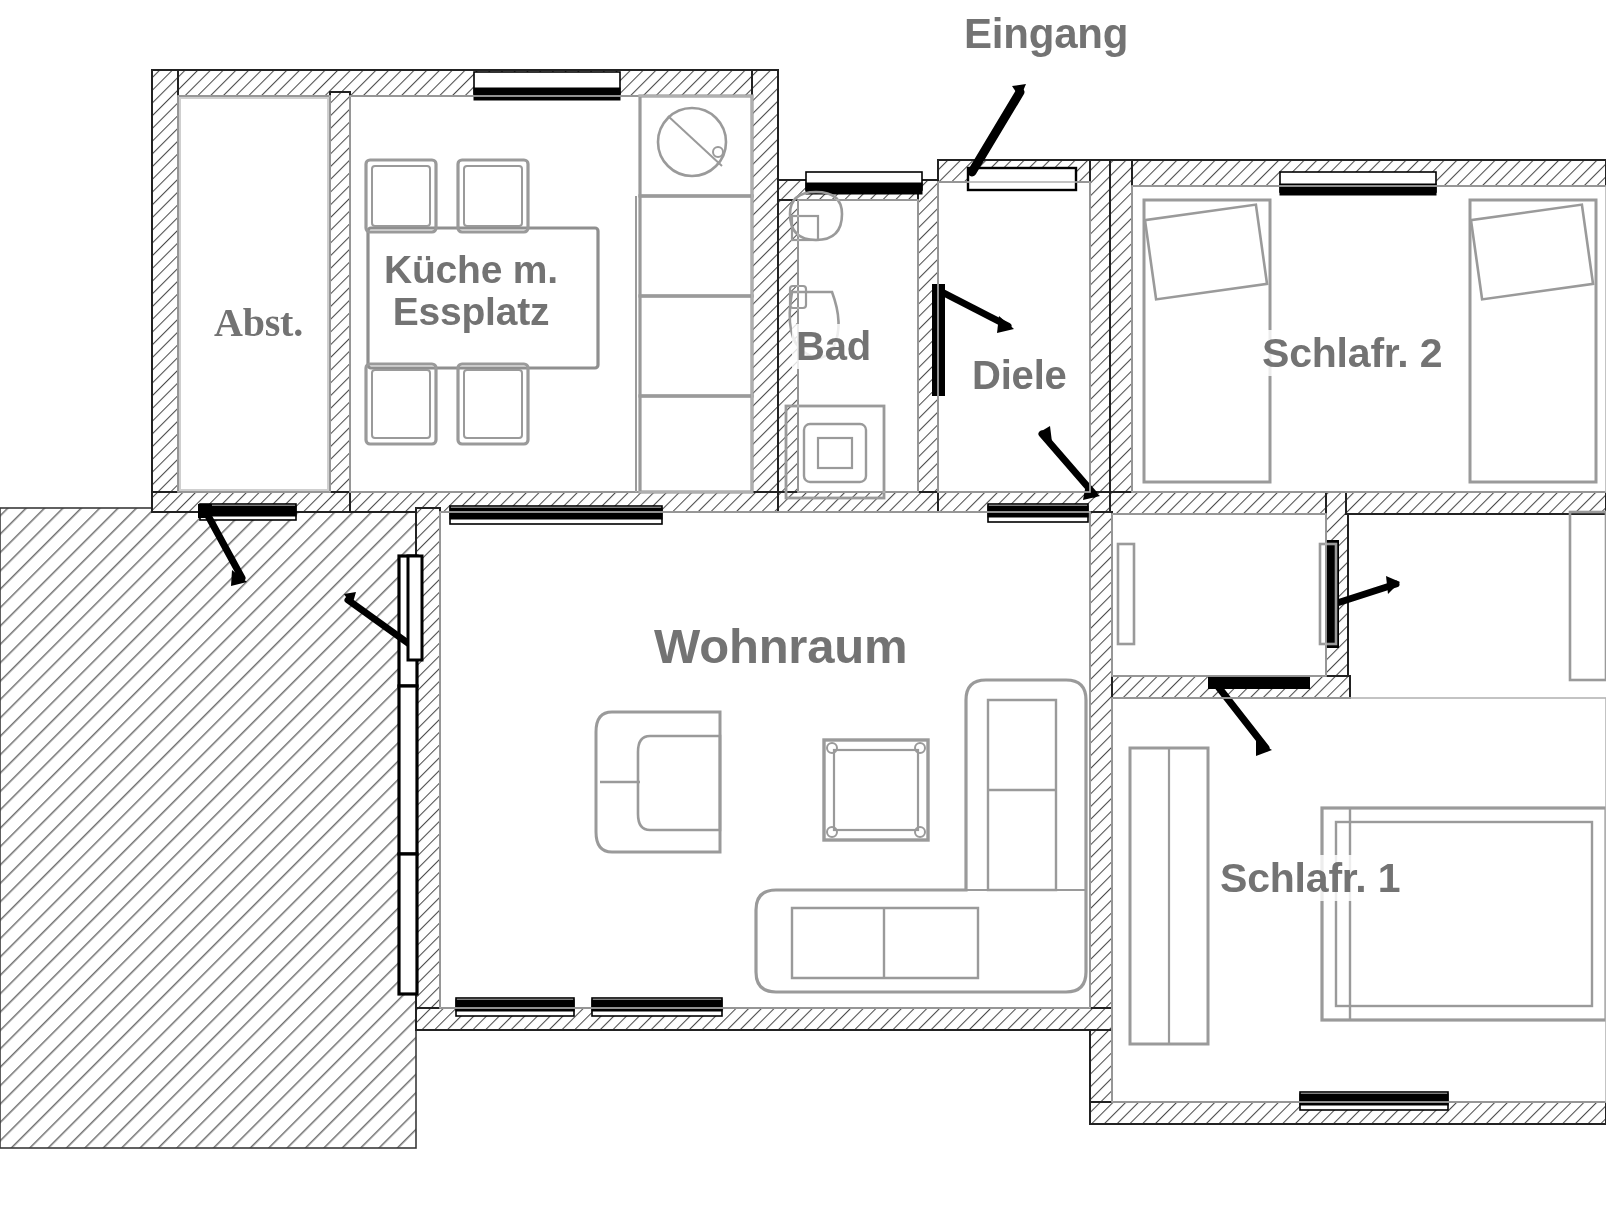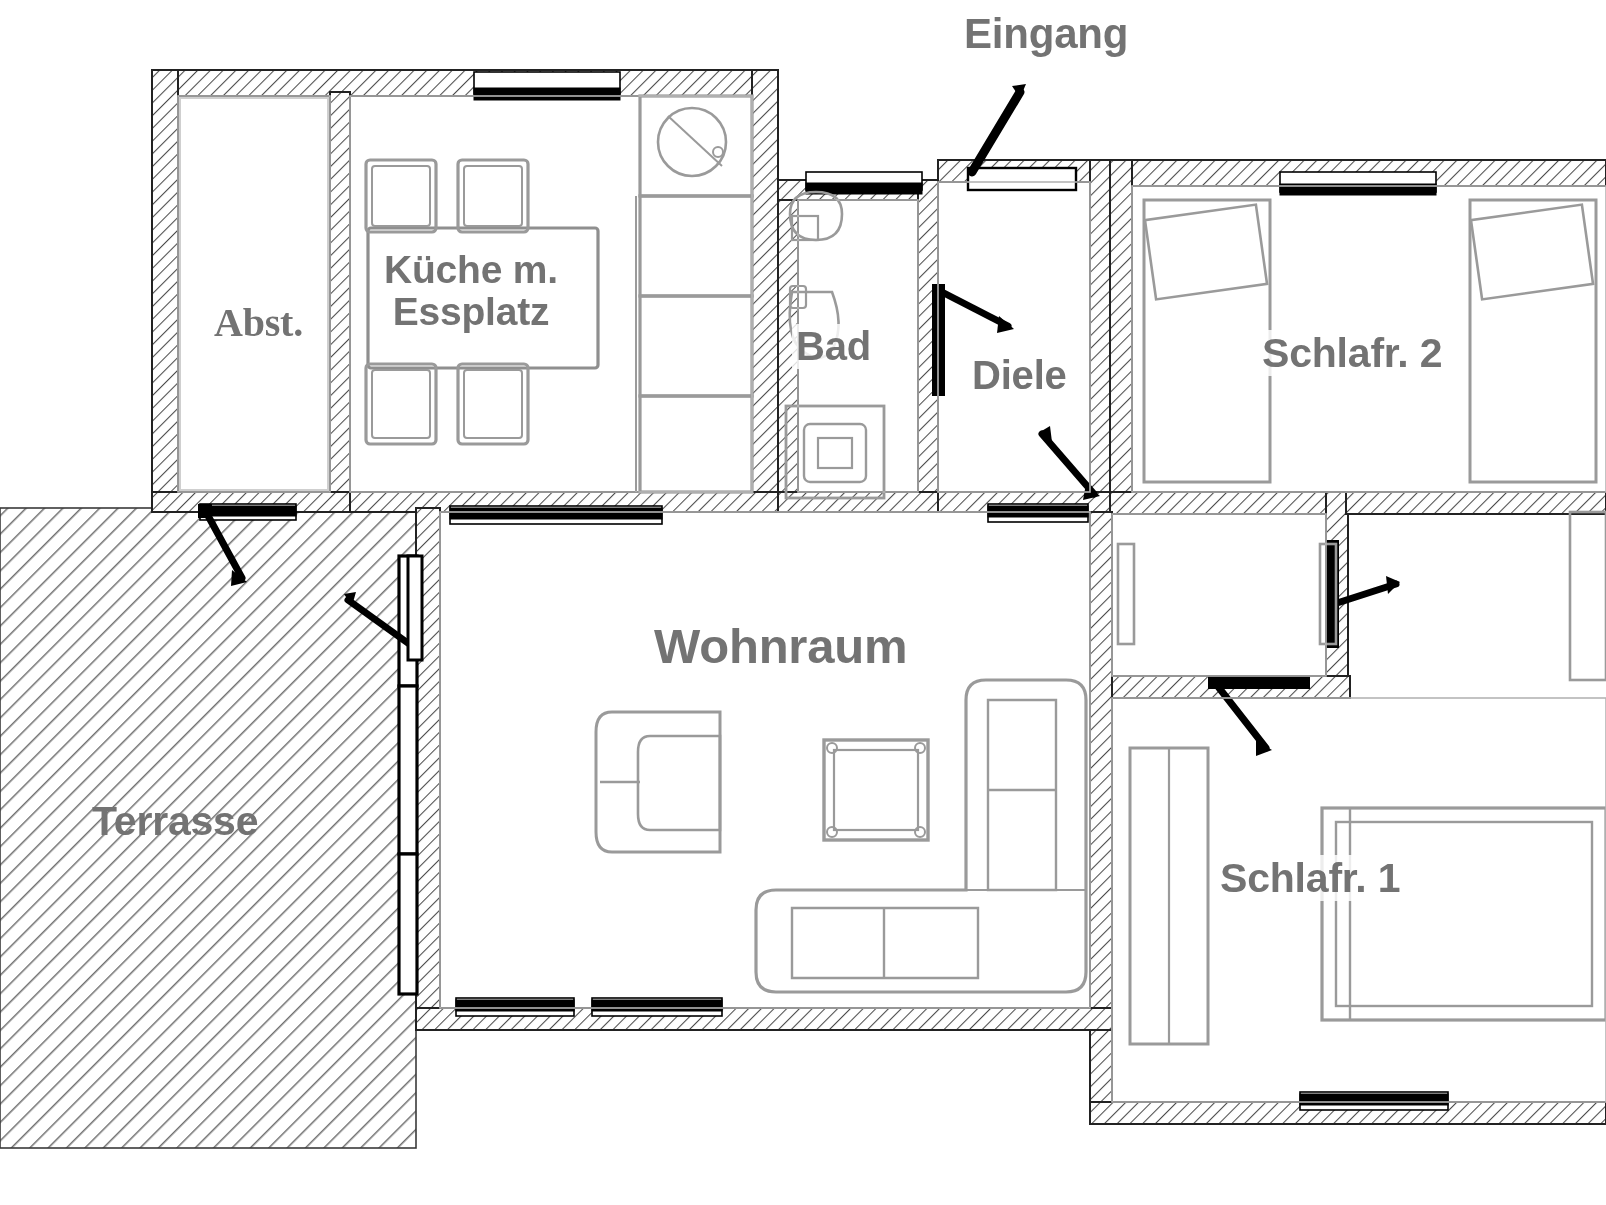--- a/index.html
+++ b/index.html
@@ -340,17 +340,16 @@
 
 </svg>
 
 <div class="room-label lbl-abst">Abst.</div>
 <div class="room-label lbl-kueche">Küche m.
 Essplatz</div>
 <div class="room-label lbl-bad">Bad</div>
 <div class="room-label lbl-diele">Diele</div>
 <div class="room-label lbl-eingang">Eingang</div>
 <div class="room-label lbl-wohnraum">Wohnraum</div>
-<div class="room-label lbl-terrasse">Terrasse</div>
 <div class="room-label lbl-schlaf2">Schlafr. 2</div>
 <div class="room-label lbl-schlaf1">Schlafr. 1</div>
 
 </div>
 
 </body></html>

